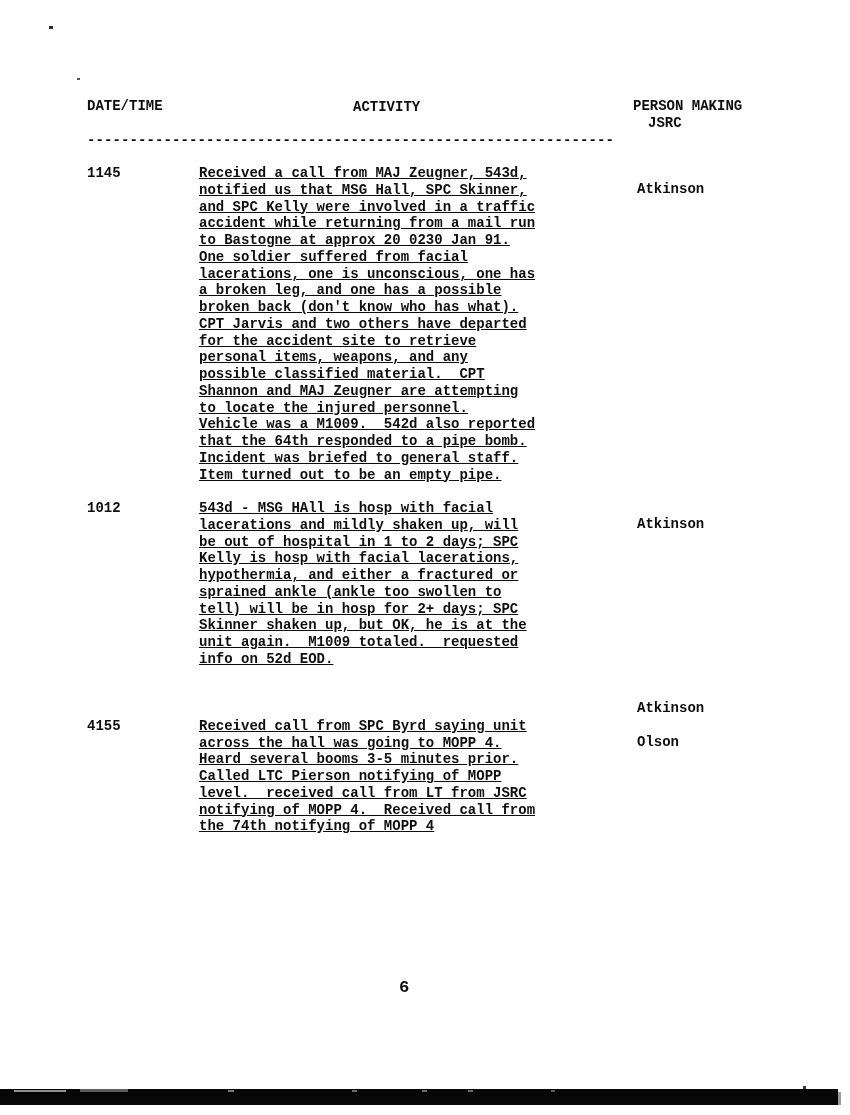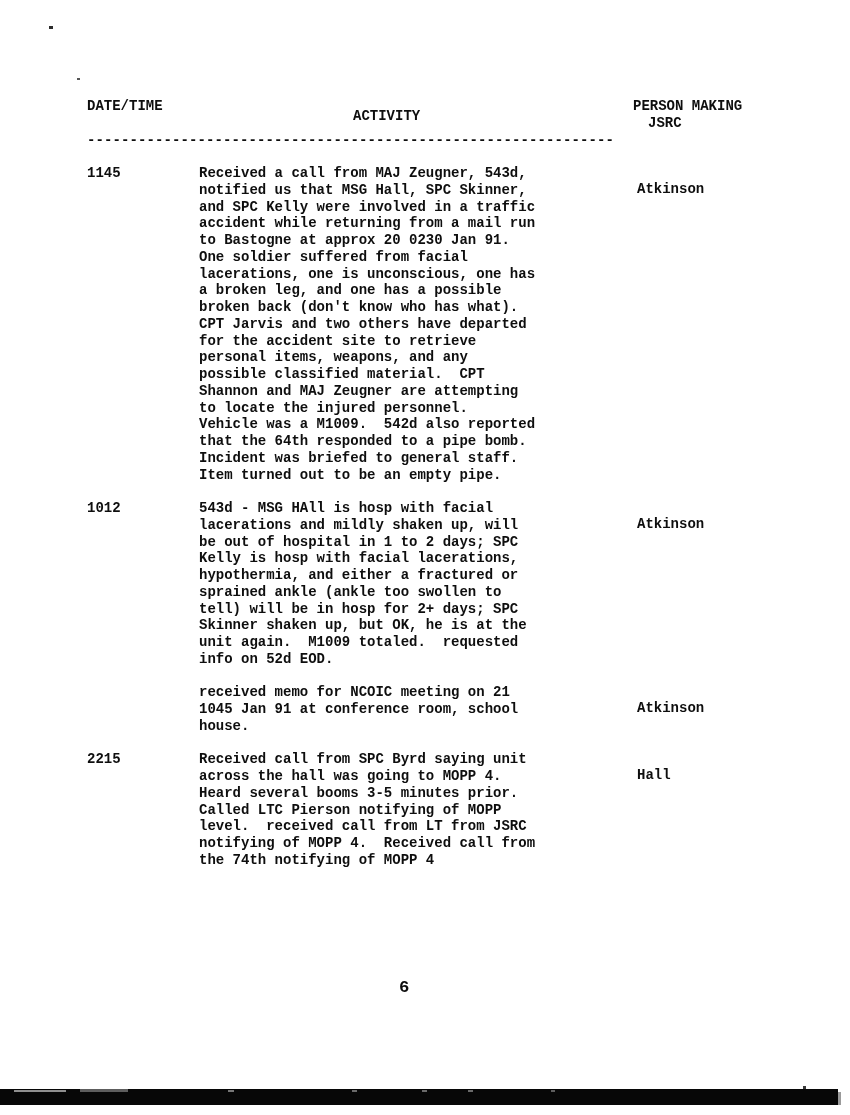--- a/index.html
+++ b/index.html
@@ -26,32 +26,32 @@
     width: 700px;
     font-family: "Liberation Mono", "DejaVu Sans Mono", monospace;
     font-weight: bold;
     font-size: 14px;
     line-height: 16.75px;
     color: #0e0e0e;
     -webkit-font-smoothing: antialiased;
   }
   .hdr { position: relative; height: 33.5px; }
   .hdr-datetime { position: absolute; left: 0; top: 0; white-space: pre; }
-  .hdr-activity { position: absolute; left: 266px; top: 10px; white-space: pre; font-family: Liberation Mono, monospace; }
+  .hdr-activity { position: absolute; left: 266px; top: 1px; white-space: pre; font-family: Liberation Mono, monospace; }
   .hdr-person1  { position: absolute; left: 546px; top: 0; white-space: pre; }
   .hdr-person2  { position: absolute; left: 561px; top: 16.75px; white-space: pre; }
   .separator {
     position: relative;
     height: 16.75px;
     white-space: pre;
     letter-spacing: 0.1px;
     overflow: hidden;
   }
   .entries { position: relative; margin-top: 16.75px; }
-  .entry { position: relative; margin-bottom: 16.75px; min-height: 16.75px; }
+  .entry { position: relative; margin-bottom: 16.75px; min-height: 16.75px; text-decoration: underline; }
   .e-time {
     position: absolute;
     left: 0;
     top: 0;
     white-space: pre;
   }
   .e-act {
     margin-left: 112px;
     width: 440px;
     white-space: pre;
@@ -152,37 +152,34 @@
 sprained ankle (ankle too swollen to
 tell) will be in hosp for 2+ days; SPC
 Skinner shaken up, but OK, he is at the
 unit again.  M1009 totaled.  requested
 info on 52d EOD.</div>
         <span class="e-person">Atkinson</span>
       </div>
 
       <div class="entry">
         <span class="e-time"></span>
-        <div class="e-act">received memo for NCOIC meeting on 21
-1045 Jan 91 at conference room, school
-house.</div>
         <span class="e-person">Atkinson</span>
       </div>
 
 
       <div class="entry">
-        <span class="e-time">2215</span>
+        <span class="e-time">4155</span>
         <div class="e-act">Received call from SPC Byrd saying unit
 across the hall was going to MOPP 4.
 Heard several booms 3-5 minutes prior.
 Called LTC Pierson notifying of MOPP
 level.  received call from LT from JSRC
 notifying of MOPP 4.  Received call from
 the 74th notifying of MOPP 4</div>
-        <span class="e-person">Hall</span>
+        <span class="e-person">Olson</span>
       </div>
 
     </div>
   </div>
 
   <div class="page-number">6</div>
 
   <div class="noise n1"></div>
   <div class="noise n2"></div>
   <div class="noise n3"></div>

